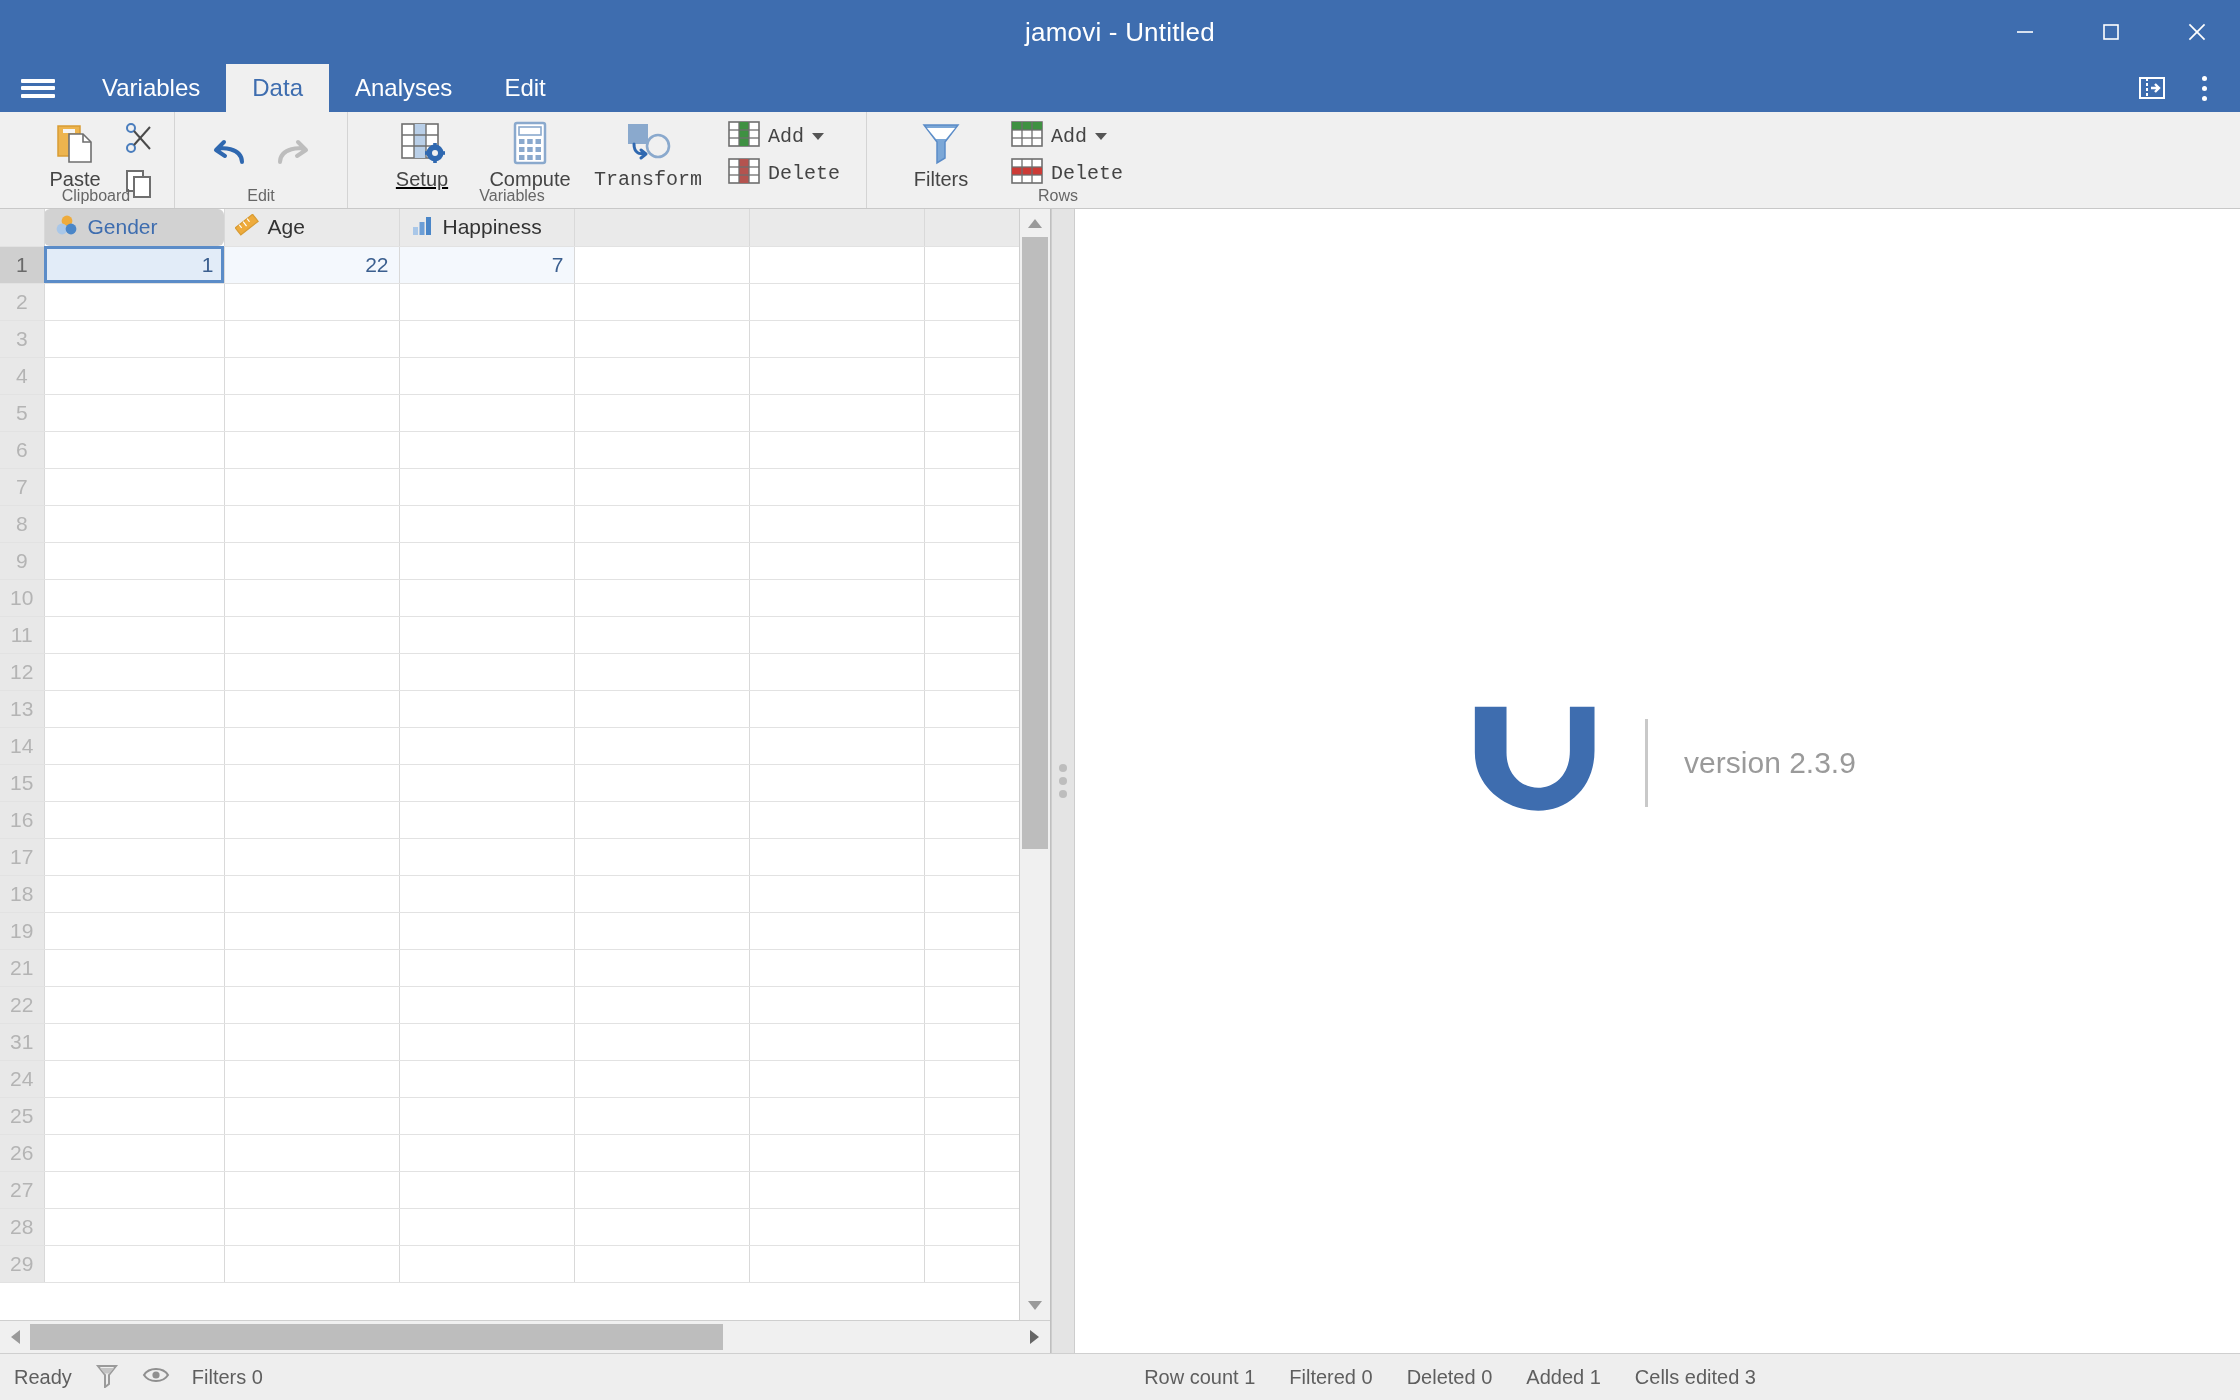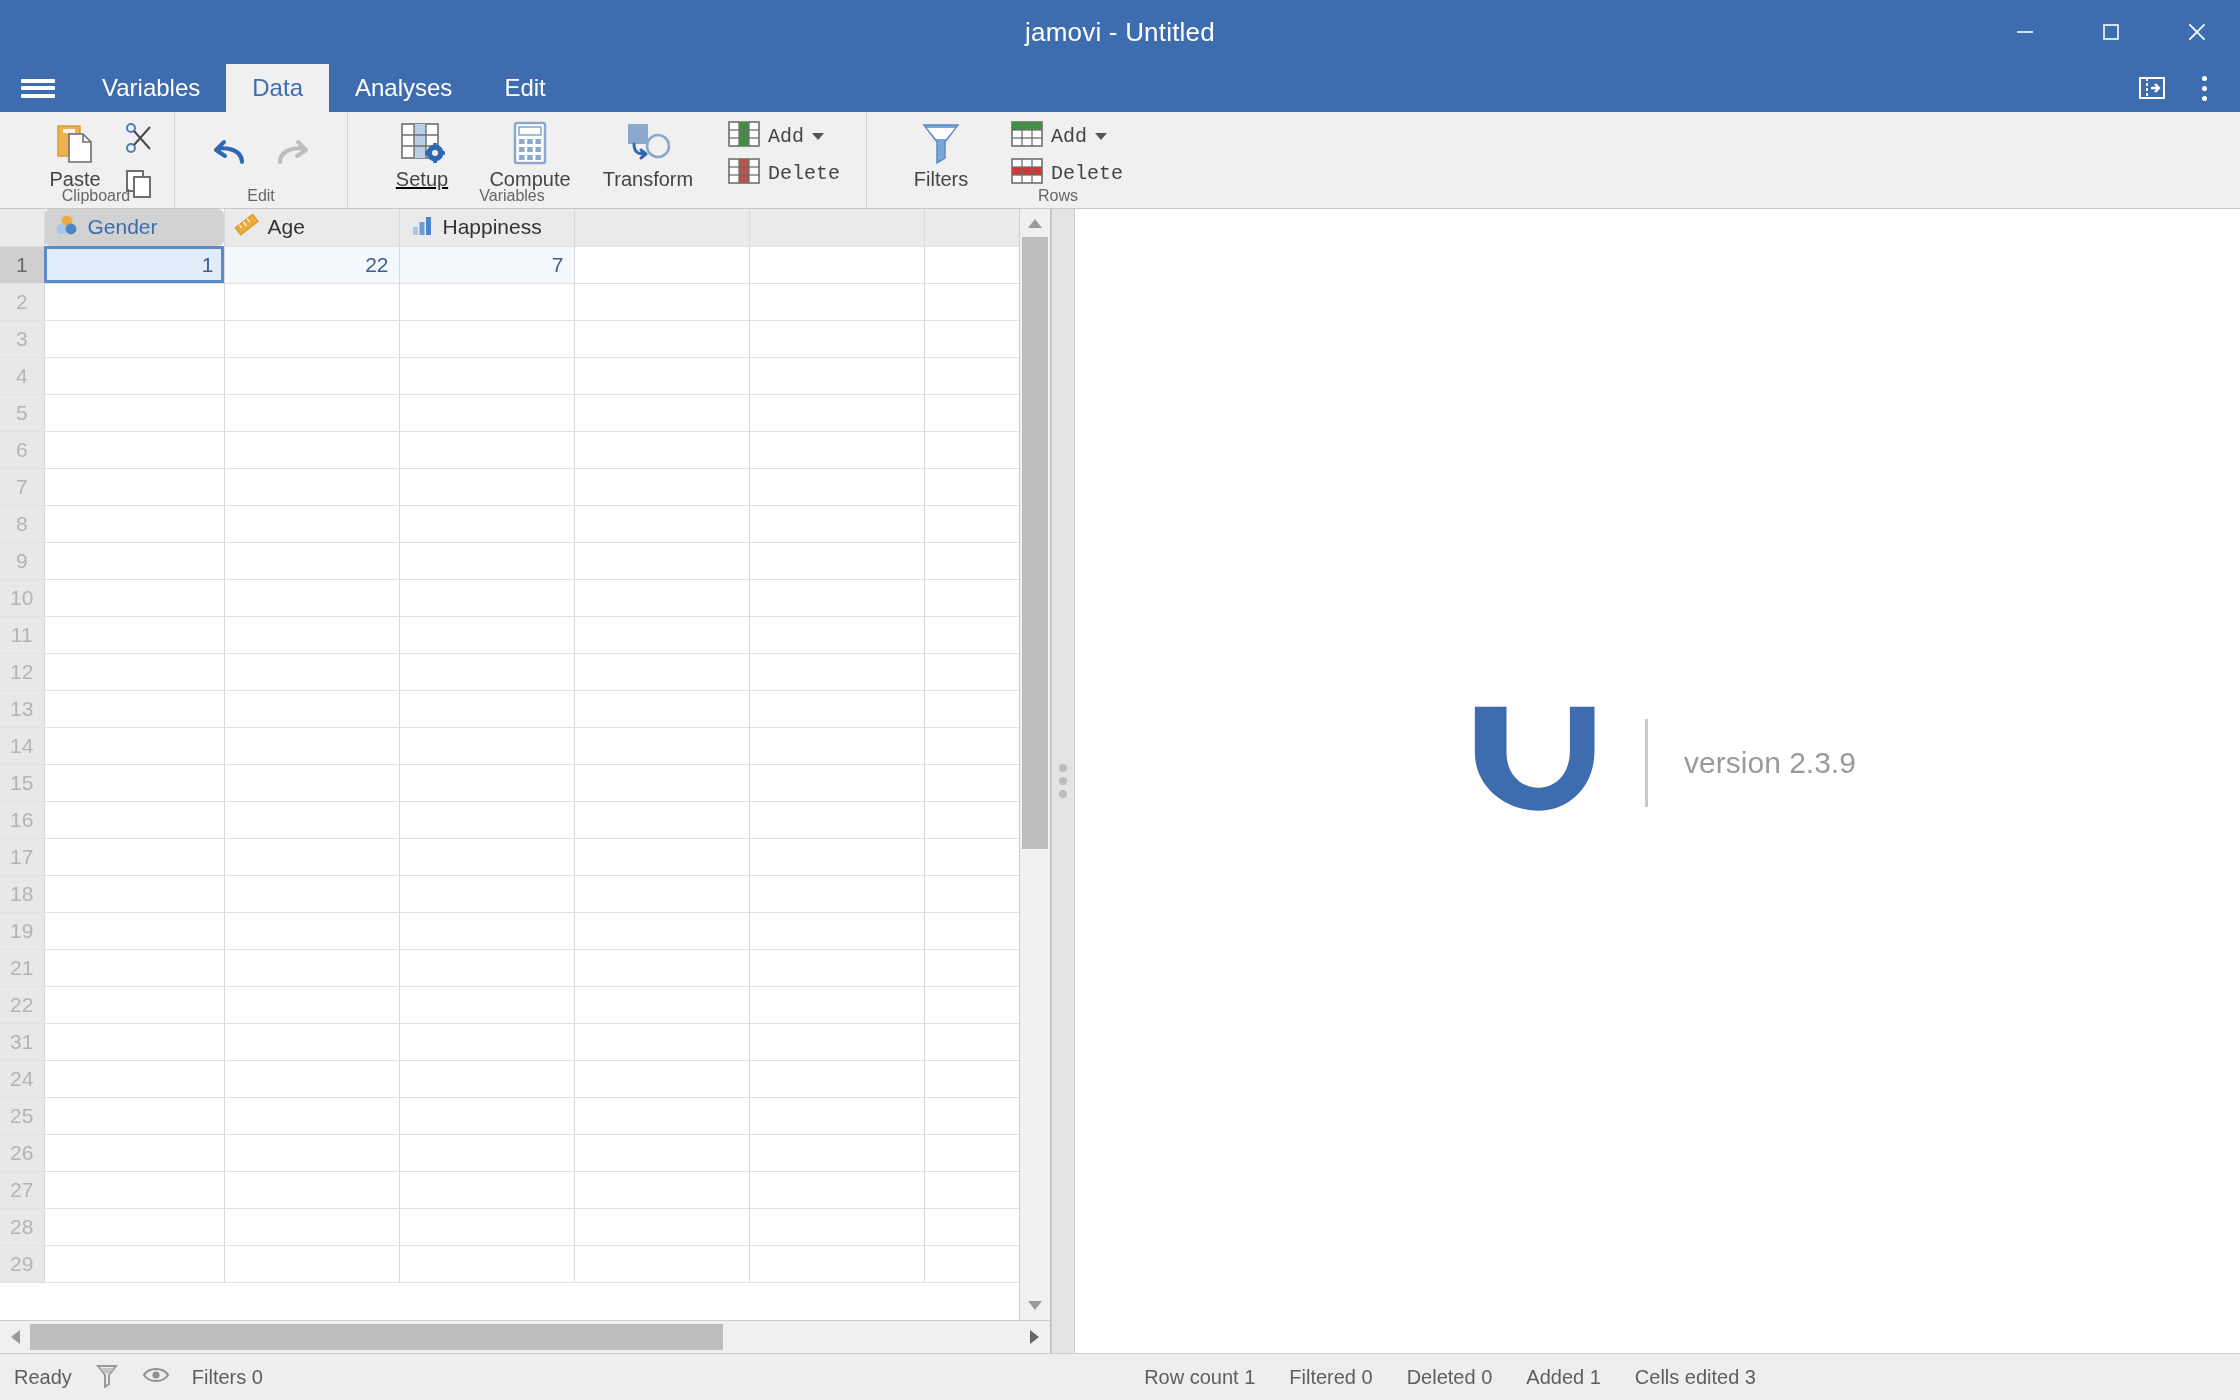--- a/index.html
+++ b/index.html
@@ -419,21 +419,21 @@
                 <rect x="18.2" y="27" width="5.5" height="5"></rect>
                 <rect x="26.5" y="27" width="5.5" height="5"></rect>
               <rect x="10" y="35" width="5.5" height="5"></rect>
                 <rect x="18.2" y="35" width="5.5" height="5"></rect>
                 <rect x="26.5" y="35" width="5.5" height="5"></rect>
             </g>
           </svg>
         </div>
         <div class="lbl">Compute</div>
       </div>
-      <div class="bigbtn" style="width:124px;">
+      <div class="bigbtn" style="width:124px;font-family:Liberation Mono, monospace;">
         <div class="ico">
           <svg width="52" height="46" viewBox="0 0 52 46">
             <rect x="6" y="4" width="20" height="20" fill="#8aa9cd"></rect>
             <circle cx="36" cy="26" r="11" fill="none" stroke="#8aa9cd" stroke-width="2.6"></circle>
             <path d="M12 24 C12 34 18 34 24 34 M24 34 L19 30 M24 34 L19 38" fill="none" stroke="#2f68b0" stroke-width="3" stroke-linecap="round" stroke-linejoin="round"></path>
           </svg>
         </div>
         <div class="lbl">Transform</div>
       </div>
       <div class="smallstack" style="padding-left:14px;">

